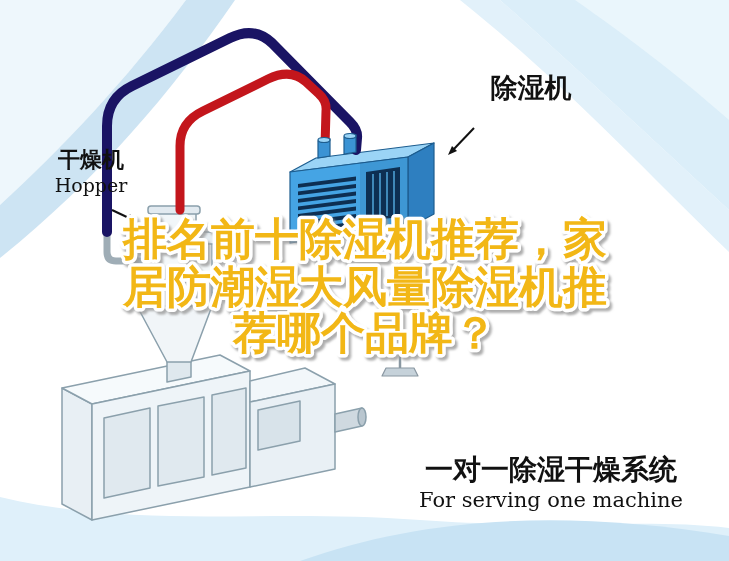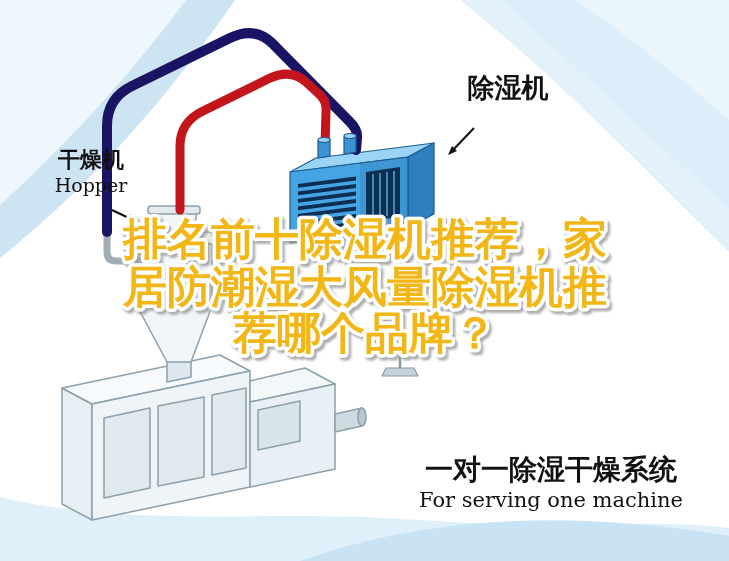--- a/index.html
+++ b/index.html
@@ -9,21 +9,21 @@
   }
   .stage svg{position:absolute;left:0;top:0;}
   .title-text{
     font-family:"DejaVu Sans","Liberation Sans",sans-serif;
     font-size:44px;font-weight:700;
     stroke:#ffffff;stroke-width:7px;paint-order:stroke;stroke-linejoin:round;
   }
   .label{position:absolute;text-align:center;color:#111111;}
   .label .cn{font-family:"DejaVu Sans","Liberation Sans",sans-serif;font-weight:700;}
   .label .en{font-family:"DejaVu Serif","Liberation Serif",serif;}
-  .label-dehumidifier{left:417px;top:72px;width:182px;}
+  .label-dehumidifier{left:440px;top:72px;width:182px;}
   .label-dehumidifier .cn{font-size:27px;line-height:32px;}
   .label-dehumidifier .en{font-size:21px;line-height:27px;}
   .label-hopper{left:38px;top:146px;width:106px;}
   .label-hopper .cn{font-size:22px;line-height:27px;}
   .label-hopper .en{font-size:19px;line-height:25px;}
   .label-system{left:398px;top:452px;width:306px;}
   .label-system .cn{font-size:28px;line-height:35px;}
   .label-system .en{font-size:21px;line-height:27px;}
 </style>
 </head>

